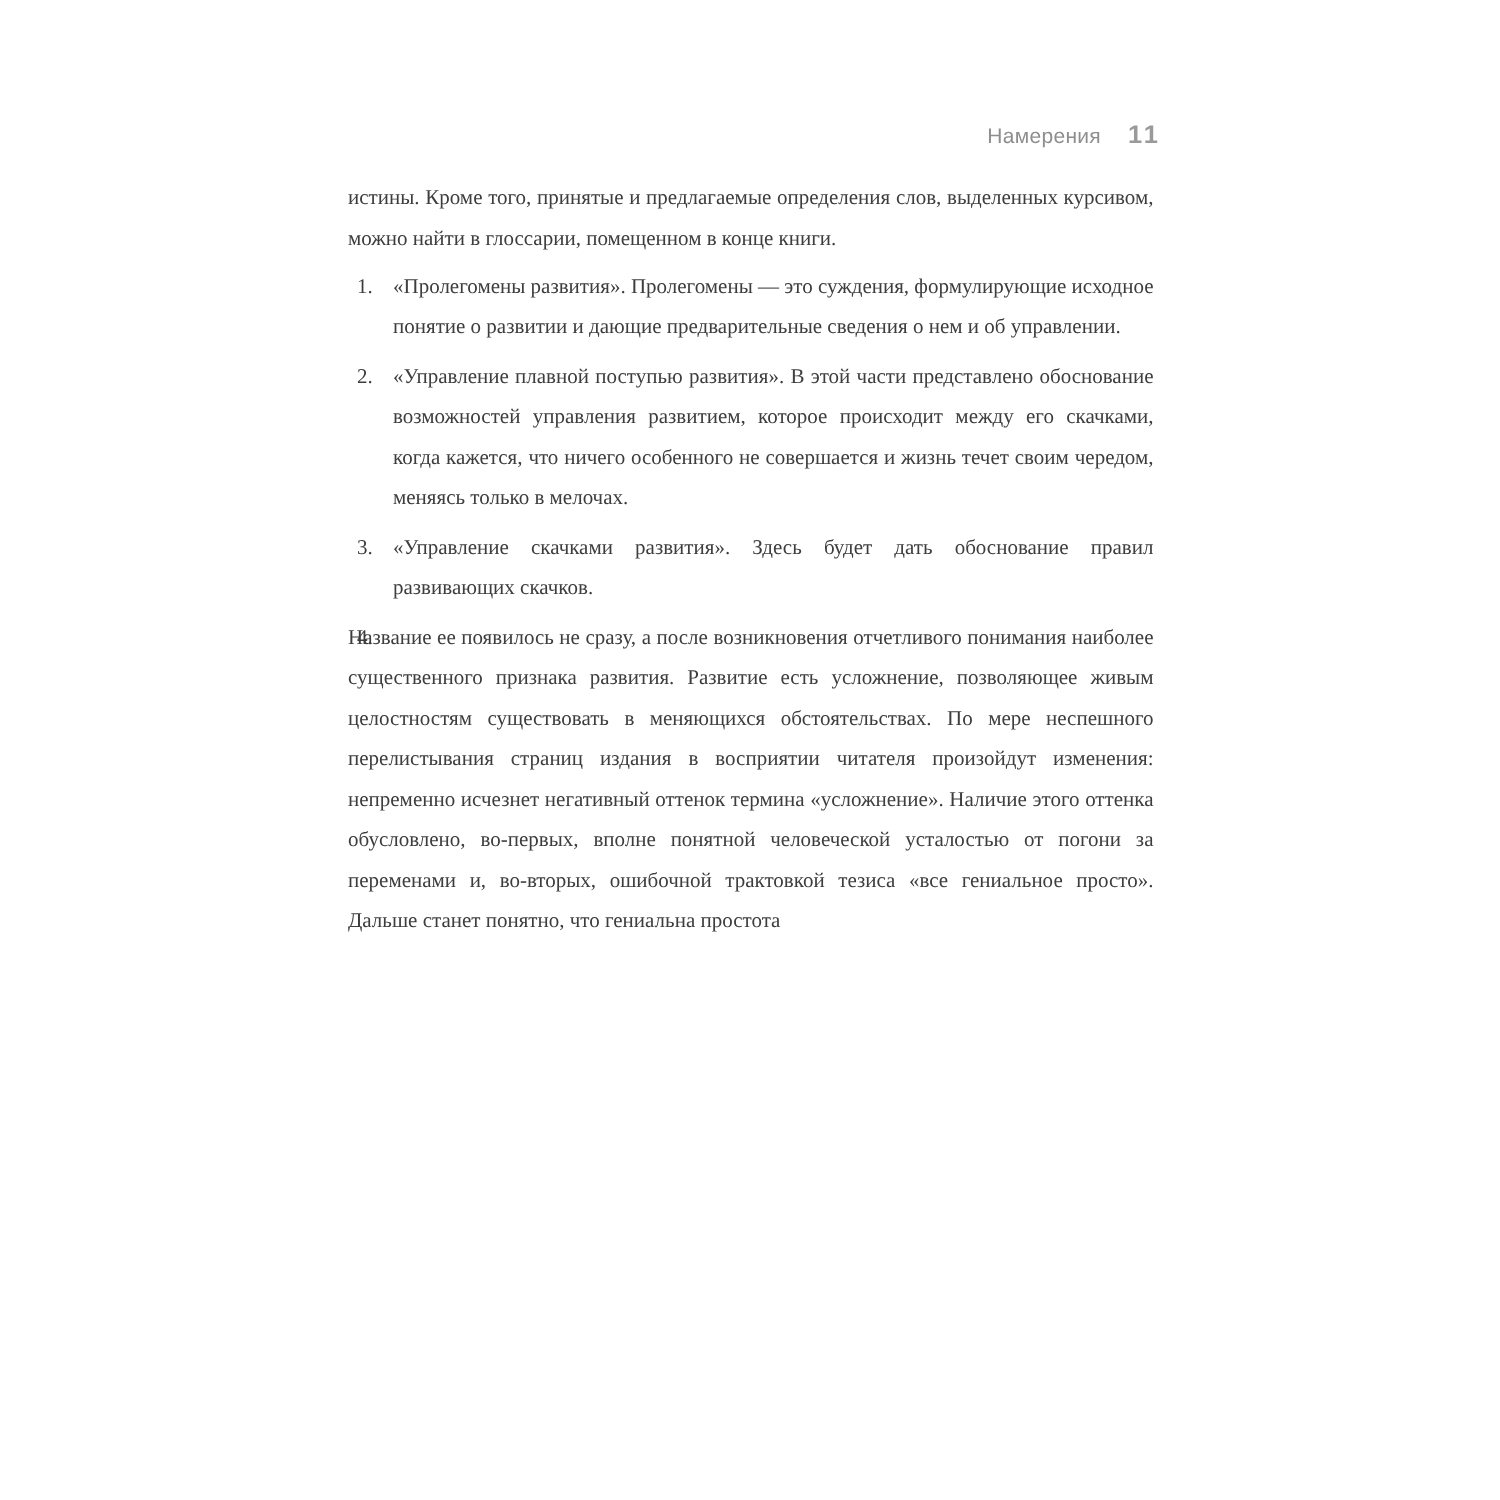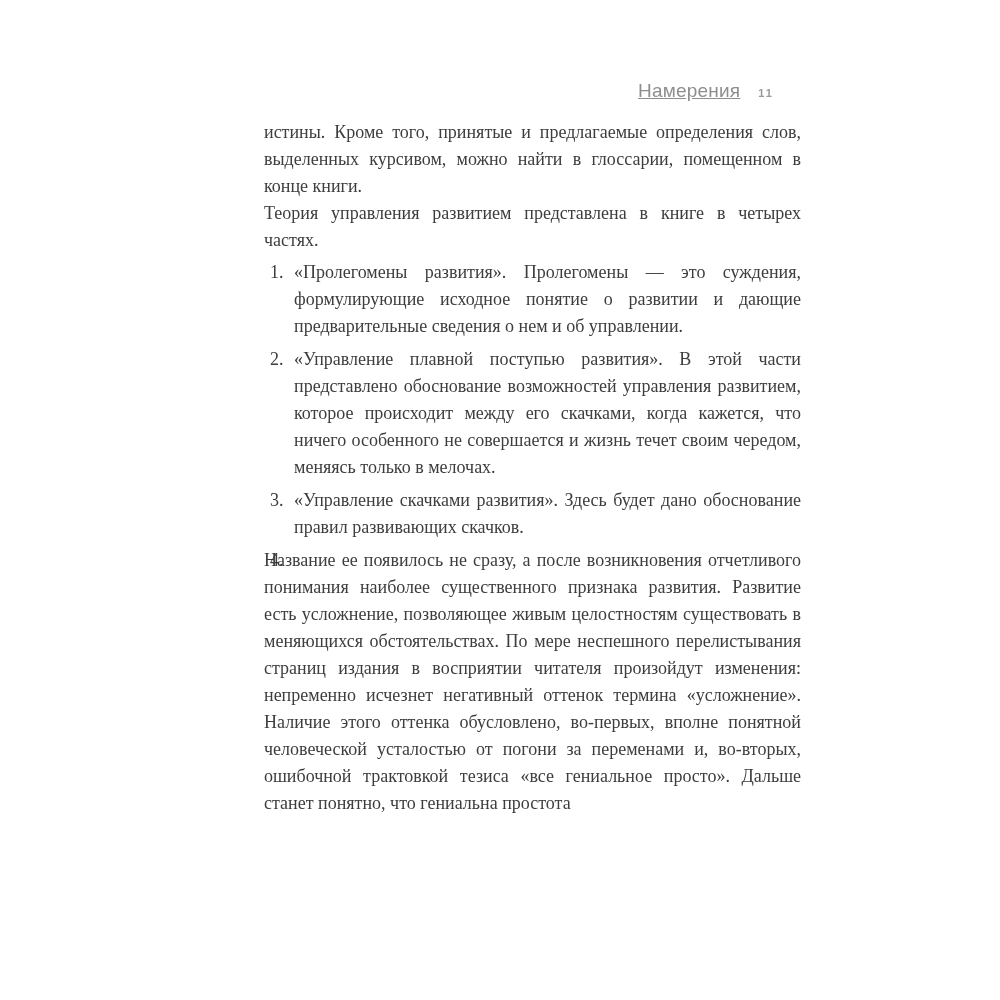--- a/index.html
+++ b/index.html
@@ -26,41 +26,39 @@
     left: 232px;
     top: 80px;
     width: 542px;
     display: flex;
     justify-content: flex-end;
     align-items: baseline;
     gap: 18px;
     font-family: "Liberation Sans", sans-serif;
   }
   .running-title {
-    font-size: 19px;
+    font-size: 14px;
     color: var(--header-text);
     letter-spacing: 0.2px;
-    text-decoration: underline;
   }
   .page-number {
-    font-size: 11px;
+    font-size: 17px;
     font-weight: 700;
     color: var(--pagenum-text);
     letter-spacing: 2px;
   }
   .text-column {
     position: absolute;
     left: 232px;
     top: 119px;
     width: 537px;
-    font-size: 18px;
+    font-size: 14px;
     line-height: 27px;
     color: var(--body-text);
     text-align: justify;
-    margin-left: 32px;
   }
   .text-column p { margin: 0; }
   .text-column > * + * { margin-top: 5px; }
   .parts-list { list-style: none; }
   .list-item {
     position: relative;
     padding-left: 30px;
   }
   .list-item + .list-item { margin-top: 6px; }
   .list-item .num {
@@ -76,34 +74,33 @@
 
   <header class="running-head">
     <span class="running-title">Намерения</span>
     <span class="page-number">11</span>
   </header>
 
   <main class="text-column">
 
     <p>истины. Кроме того, принятые и предлагаемые определения слов, выделенных курсивом, можно найти в глоссарии, помещенном в конце книги.</p>
 
-    <p>Теория управления развитием представлена в книге в четырех частях.</p>
 
     <ol class="parts-list">
       <li class="list-item">
         <span class="num">1.</span>
         <span class="li-text">«Пролегомены развития». Пролегомены — это суждения, формулирующие исходное понятие о развитии и дающие предварительные сведения о нем и об управлении.</span>
       </li>
       <li class="list-item">
         <span class="num">2.</span>
         <span class="li-text">«Управление плавной поступью развития». В этой части представлено обоснование возможностей управления развитием, которое происходит между его скачками, когда кажется, что ничего особенного не совершается и жизнь течет своим чередом, меняясь только в мелочах.</span>
       </li>
       <li class="list-item">
         <span class="num">3.</span>
-        <span class="li-text">«Управление скачками развития». Здесь будет дано обоснование правил развивающих скачков.</span>
+        <span class="li-text">«Управление скачками развития». Здесь будет дать обоснование правил развивающих скачков.</span>
       </li>
       <li class="list-item">
         <span class="num">4.</span>
       </li>
     </ol>
 
 
     <p>Название ее появилось не сразу, а после возникновения отчетливого понимания наиболее существенного признака развития. Развитие есть усложнение, позволяющее живым целостностям существовать в меняющихся обстоятельствах. По мере неспешного перелистывания страниц издания в восприятии читателя произойдут изменения: непременно исчезнет негативный оттенок термина «усложнение». Наличие этого оттенка обусловлено, во-первых, вполне понятной человеческой усталостью от погони за переменами и, во-вторых, ошибочной трактовкой тезиса «все гениальное просто». Дальше станет понятно, что гениальна простота</p>
 
   </main>

